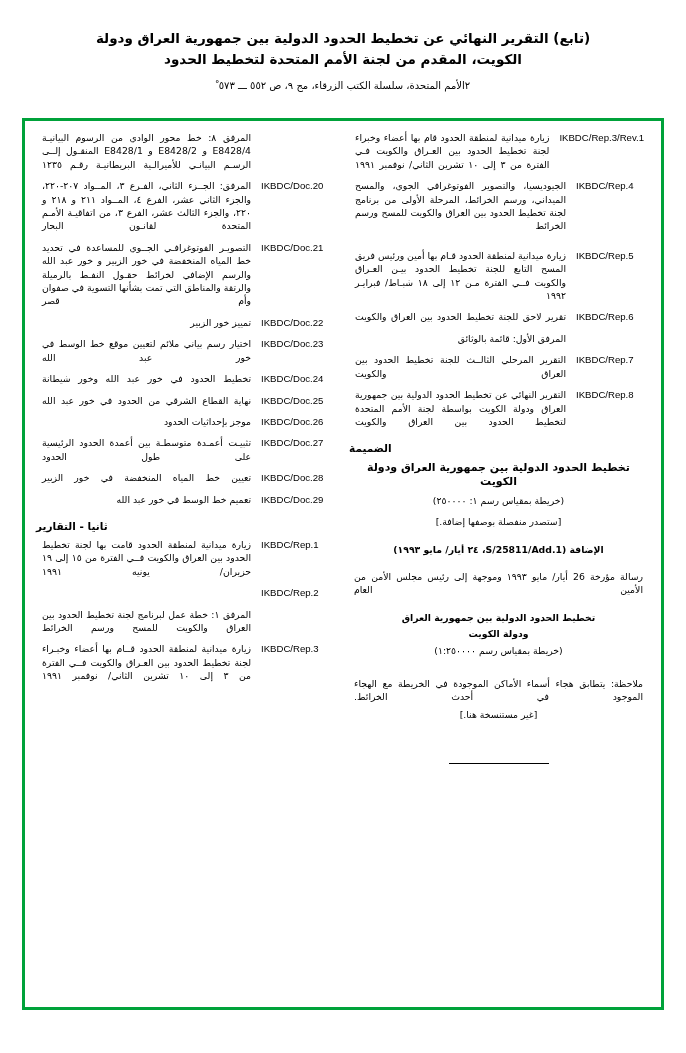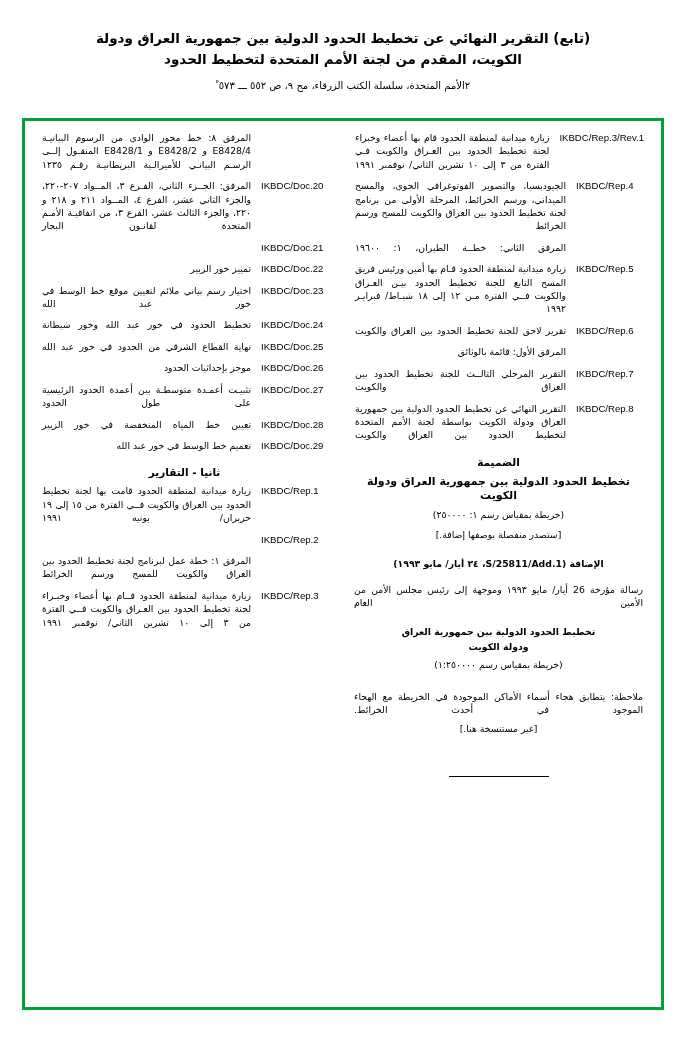--- a/index.html
+++ b/index.html
@@ -95,21 +95,21 @@
     flex: 0 0 76px;
     padding: 1px 4px 0 4px;
     box-sizing: border-box;
   }
   .row .txtcell {
     flex: 1 1 auto;
     padding: 1px 6px 0 6px;
     box-sizing: border-box;
   }
   .section-head {
-    text-align: center;
+    text-align: left;
     font-size: 10.5px;
     font-weight: bold;
     padding: 7px 0 5px 0;
   }
   .bold { font-weight: bold; }
 
   .lr-wrap {
     display: flex;
     flex-direction: row;
   }
@@ -169,21 +169,20 @@
             <div class="row">
               <div class="symcell sym">IKBDC/Rep.4</div>
               <div class="txtcell cell just">الجيوديسيا، والتصوير الفوتوغرافي الجوي، والمسح الميداني، ورسم الخرائط، المرحلة الأولى من برنامج لجنة تخطيط الحدود بين العراق والكويت للمسح ورسم الخرائط</div>
             </div>
           </div>
 
 
           <div class="block">
             <div class="row">
               <div class="symcell sym"></div>
-              <div class="txtcell cell just">المرفق الثاني: خطــة الطيران، ١: ١٩٦٠٠</div>
             </div>
           </div>
 
           <div class="block">
             <div class="row">
               <div class="symcell sym">IKBDC/Rep.5</div>
               <div class="txtcell cell just">زيارة ميدانية لمنطقة الحدود قـام بها أمين ورئيس فريق المسح التابع للجنة تخطيط الحدود بيـن العـراق والكويت فــي الفترة مـن ١٢ إلى ١٨ شبـاط/ فبرايـر ١٩٩٢</div>
             </div>
           </div>
 
@@ -252,20 +251,21 @@
           <div class="block">
             <div class="row">
               <div class="symcell sym">IKBDC/Doc.20</div>
               <div class="txtcell cell just">المرفق: الجــزء الثاني، الفـرع ٣، المــواد ٢٠٧-٢٢٠، والجزء الثاني عشر، الفرع ٤، المــواد ٢١١ و ٢١٨ و ٢٢٠، والجزء الثالث عشر، الفرع ٣، من اتفاقيـة الأمـم المتحدة لقانـون البحار</div>
             </div>
           </div>
 
           <div class="block">
             <div class="row">
               <div class="symcell sym">IKBDC/Doc.21</div>
+              <div class="txtcell cell just">التصويـر الفوتوغرافـي الجــوي للمساعدة في تحديد خط المياه المنخفضة في خور الزبير و خور عبد الله والرسم الإضافي لخرائط حقـول النفـط بالرميلة والرتقة والمناطق التي تمت بشأنها التسوية في صفوان وأم قصر</div>
             </div>
           </div>
 
           <div class="block">
             <div class="row">
               <div class="symcell sym">IKBDC/Doc.22</div>
               <div class="txtcell cell right">تمييز خور الزبير</div>
             </div>
           </div>
 

